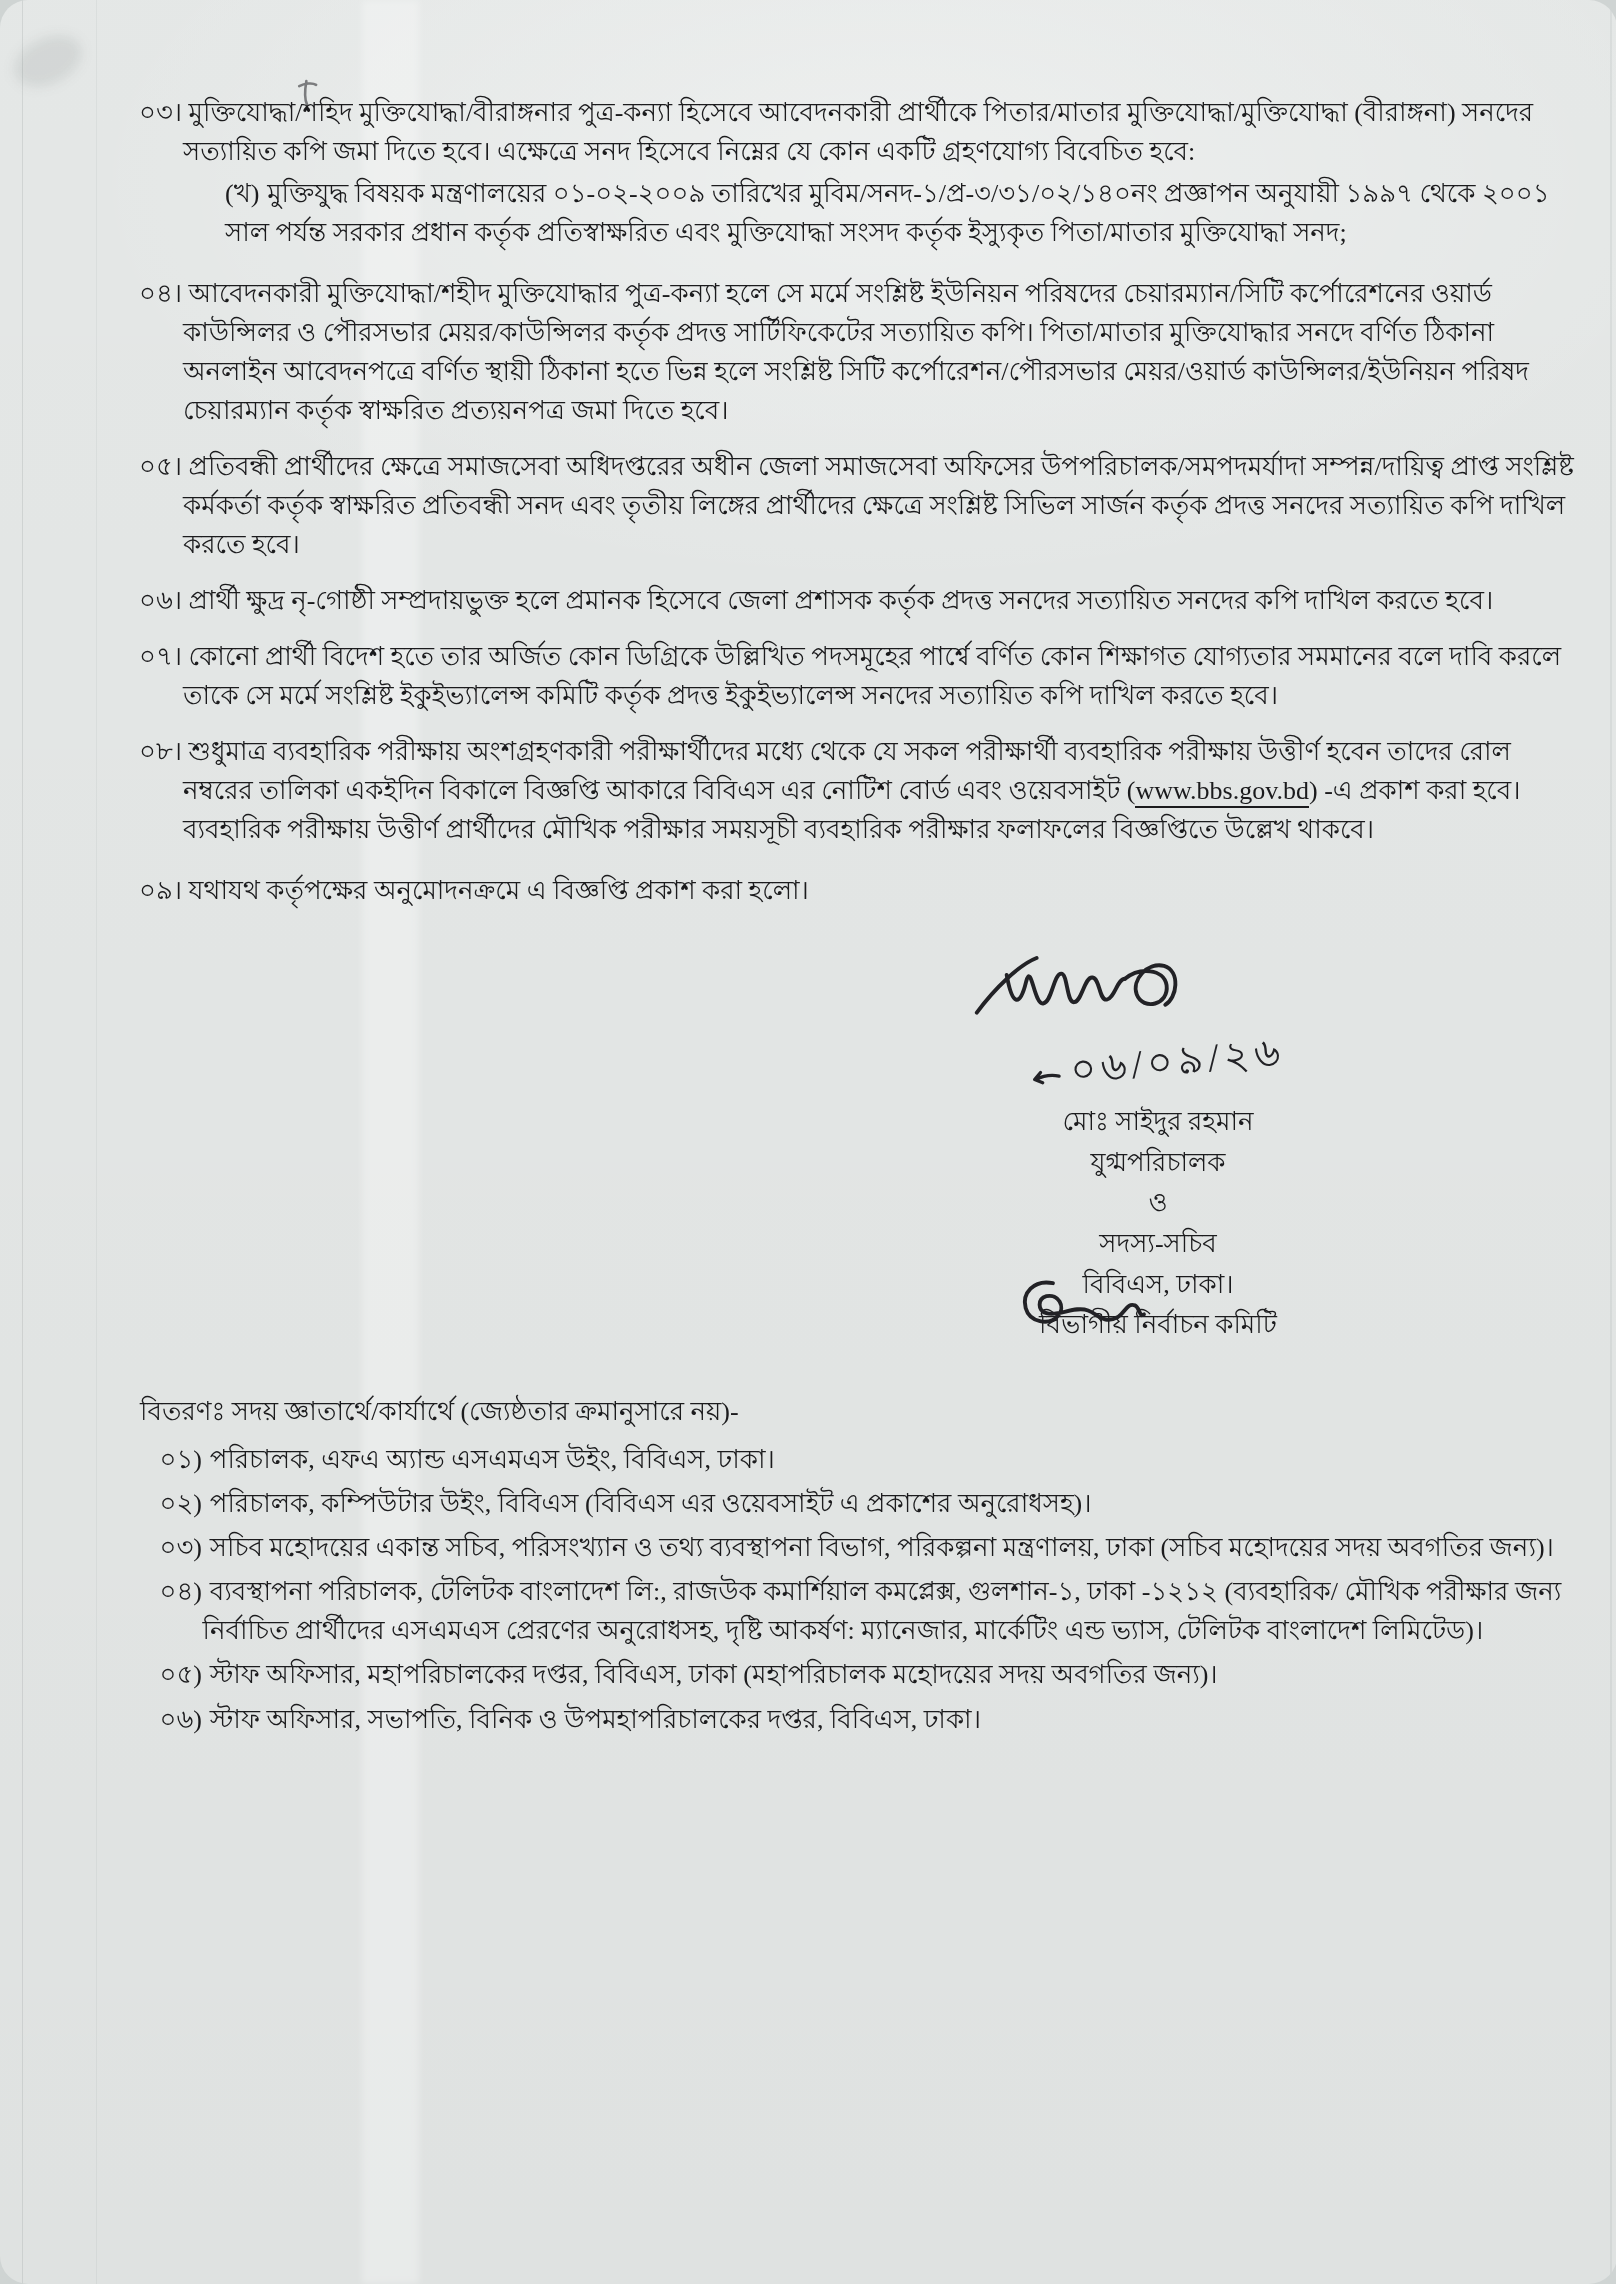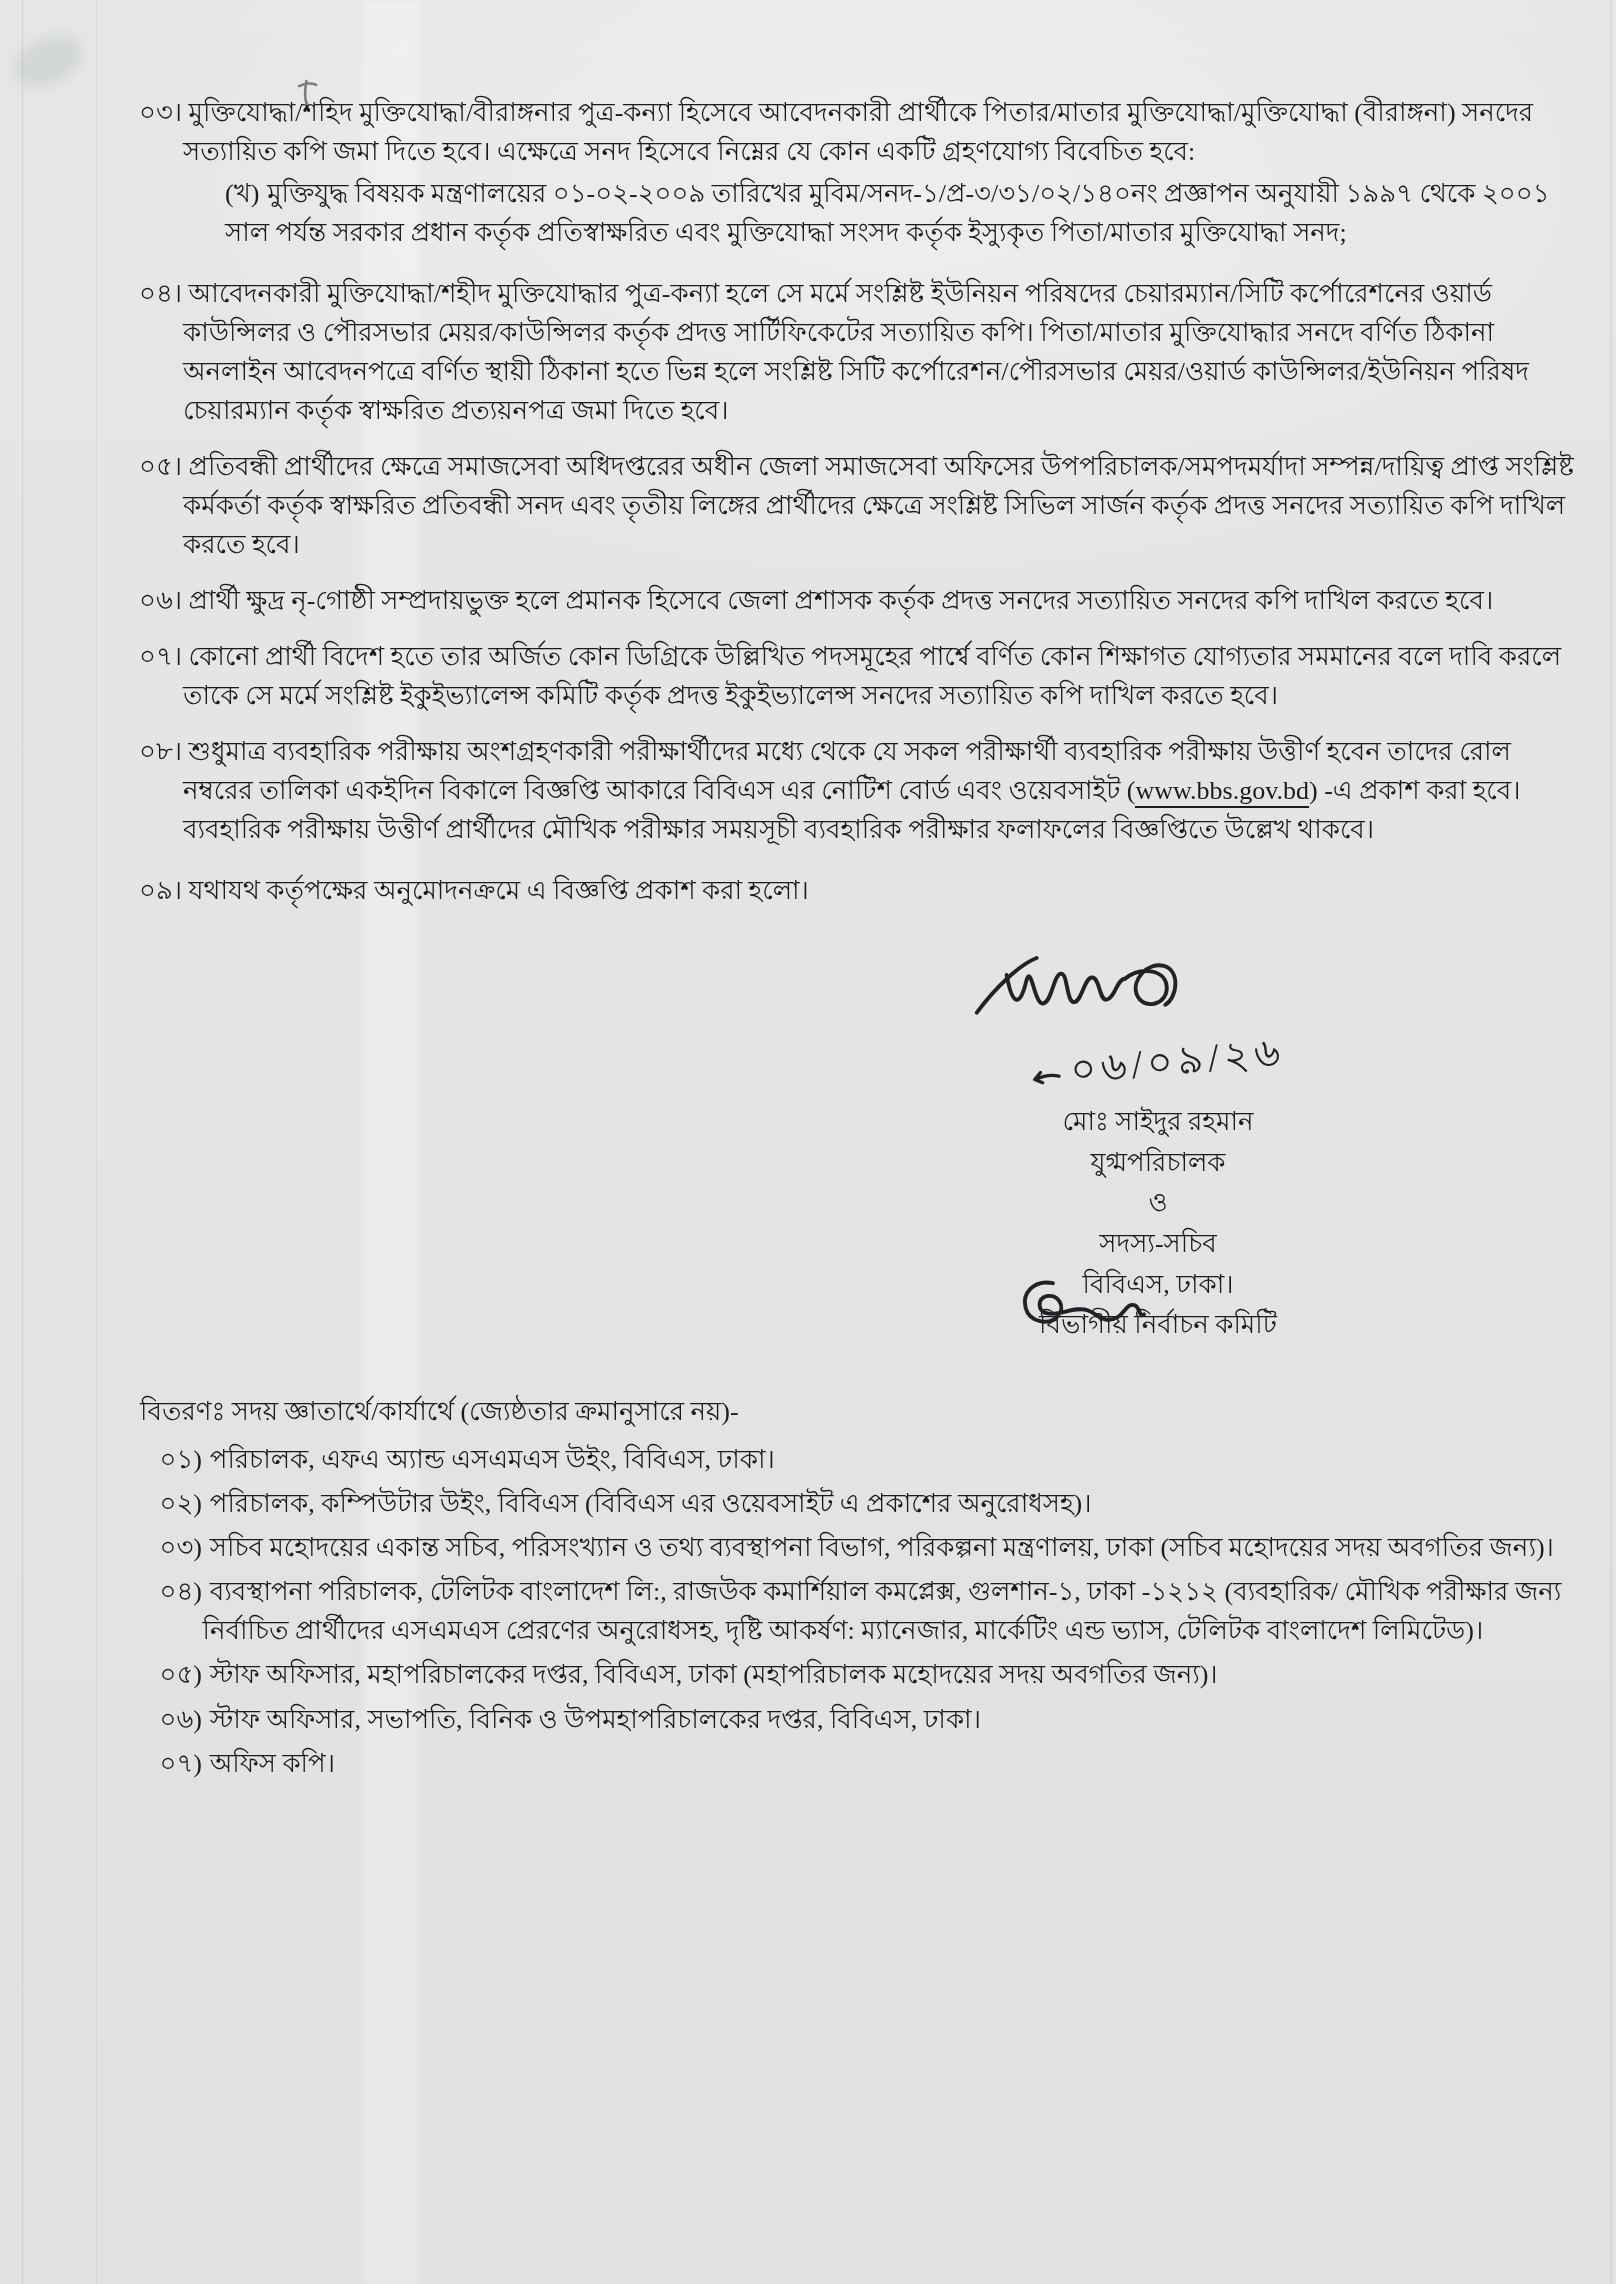--- a/index.html
+++ b/index.html
@@ -8,20 +8,21 @@
     width:1617px;height:2284px;
     margin:0 auto;
     background:#e8ebea;
     background-image:
       radial-gradient(ellipse 1172px 586px at 55% 8%, rgba(255,255,255,0.35), rgba(255,255,255,0) 70%),
       linear-gradient(180deg, rgba(0,0,0,0.015), rgba(0,0,0,0.04));
     color:#1b1b1d;
     font-family:"Liberation Serif","DejaVu Serif",serif;
     font-size:26px;line-height:1.5;
     overflow:hidden;
+    border-radius:28px;
   }
   
   .scanline{position:absolute;top:0;bottom:0;pointer-events:none;}
   .scanline.l1{left:21.5px;width:1.3px;background:rgba(40,50,50,0.10);}
   .scanline.l2{left:96px;width:1.3px;background:rgba(40,50,50,0.05);}
   .scanline.l3{left:362px;width:57px;background:rgba(255,255,255,0.30);filter:blur(3.9px);}
   .scanline.l4{right:5.2px;width:2px;background:rgba(40,50,50,0.06);}
   .smudge{position:absolute;left:11.7px;top:38px;width:72px;height:46px;border-radius:50%;
     background:rgba(60,70,72,0.10);filter:blur(5.9px);transform:rotate(-25deg);}
   .penmark{position:absolute;left:294px;top:77px;width:26px;height:30px;}
@@ -121,18 +122,17 @@
     </div>
 
     <div class="dist">
       <div class="dist-head">বিতরণঃ সদয় জ্ঞাতার্থে/কার্যার্থে (জ্যেষ্ঠতার ক্রমানুসারে নয়)-</div>
       <div class="dist-item"><span class="num">০১)</span><span>পরিচালক, এফএ অ্যান্ড এসএমএস উইং, বিবিএস, ঢাকা।</span></div>
       <div class="dist-item"><span class="num">০২)</span><span>পরিচালক, কম্পিউটার উইং, বিবিএস (বিবিএস এর ওয়েবসাইট এ প্রকাশের অনুরোধসহ)।</span></div>
       <div class="dist-item"><span class="num">০৩)</span><span>সচিব মহোদয়ের একান্ত সচিব, পরিসংখ্যান ও তথ্য ব্যবস্থাপনা বিভাগ, পরিকল্পনা মন্ত্রণালয়, ঢাকা (সচিব মহোদয়ের সদয় অবগতির জন্য)।</span></div>
       <div class="dist-item"><span class="num">০৪)</span><span>ব্যবস্থাপনা পরিচালক, টেলিটক বাংলাদেশ লি:, রাজউক কমার্শিয়াল কমপ্লেক্স, গুলশান-১, ঢাকা -১২১২ (ব্যবহারিক/ মৌখিক পরীক্ষার জন্য নির্বাচিত প্রার্থীদের এসএমএস প্রেরণের অনুরোধসহ, দৃষ্টি আকর্ষণ: ম্যানেজার, মার্কেটিং এন্ড ভ্যাস, টেলিটক বাংলাদেশ লিমিটেড)।</span></div>
       <div class="dist-item"><span class="num">০৫)</span><span>স্টাফ অফিসার, মহাপরিচালকের দপ্তর, বিবিএস, ঢাকা (মহাপরিচালক মহোদয়ের সদয় অবগতির জন্য)।</span></div>
       <div class="dist-item"><span class="num">০৬)</span><span>স্টাফ অফিসার, সভাপতি, বিনিক ও উপমহাপরিচালকের দপ্তর, বিবিএস, ঢাকা।</span></div>
-      <div class="dist-item"><span class="num">০৭)</span><span>অফিস কপি।</span></div>
     </div>
 
   </div>
 </div>
 
 
 </body></html>

